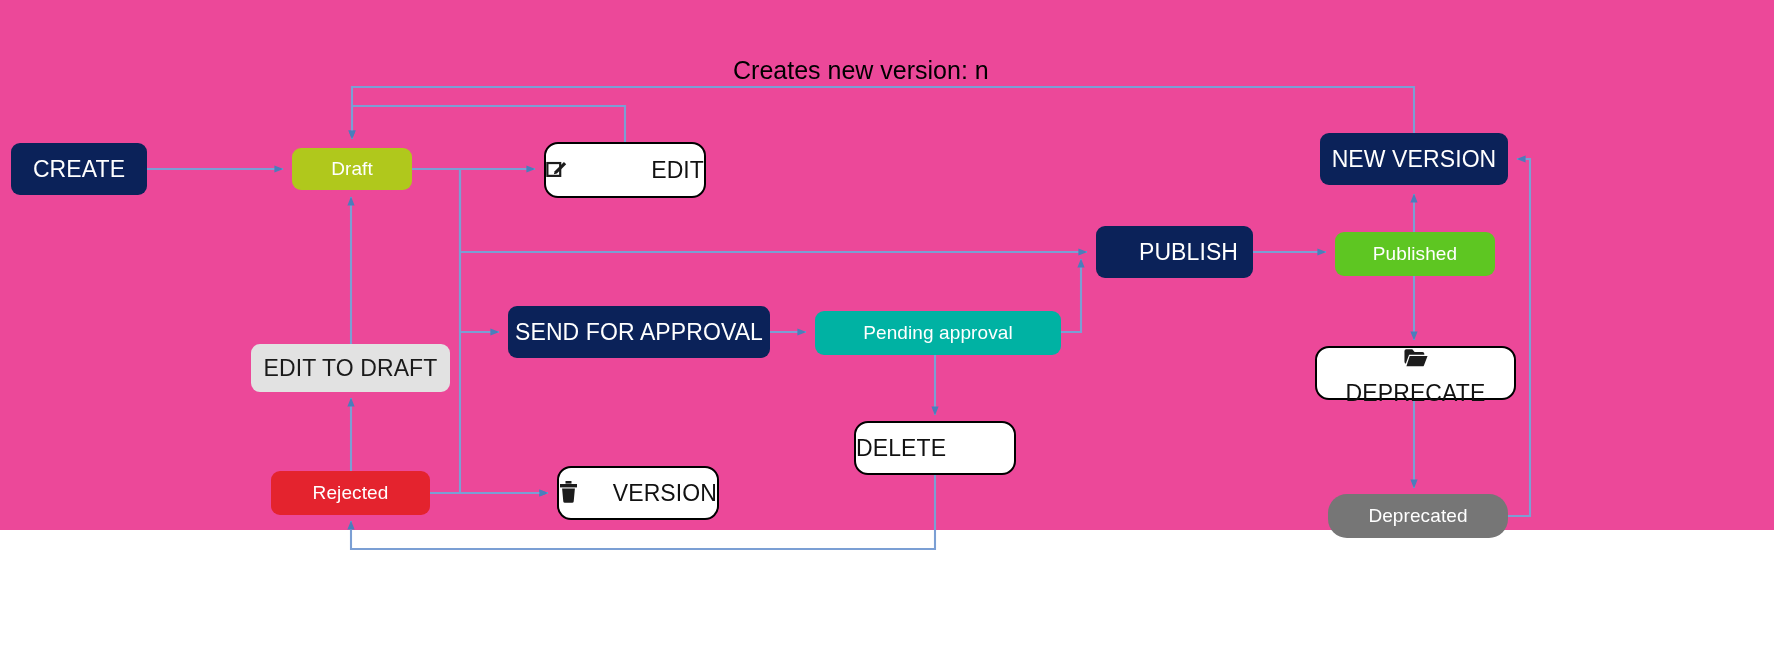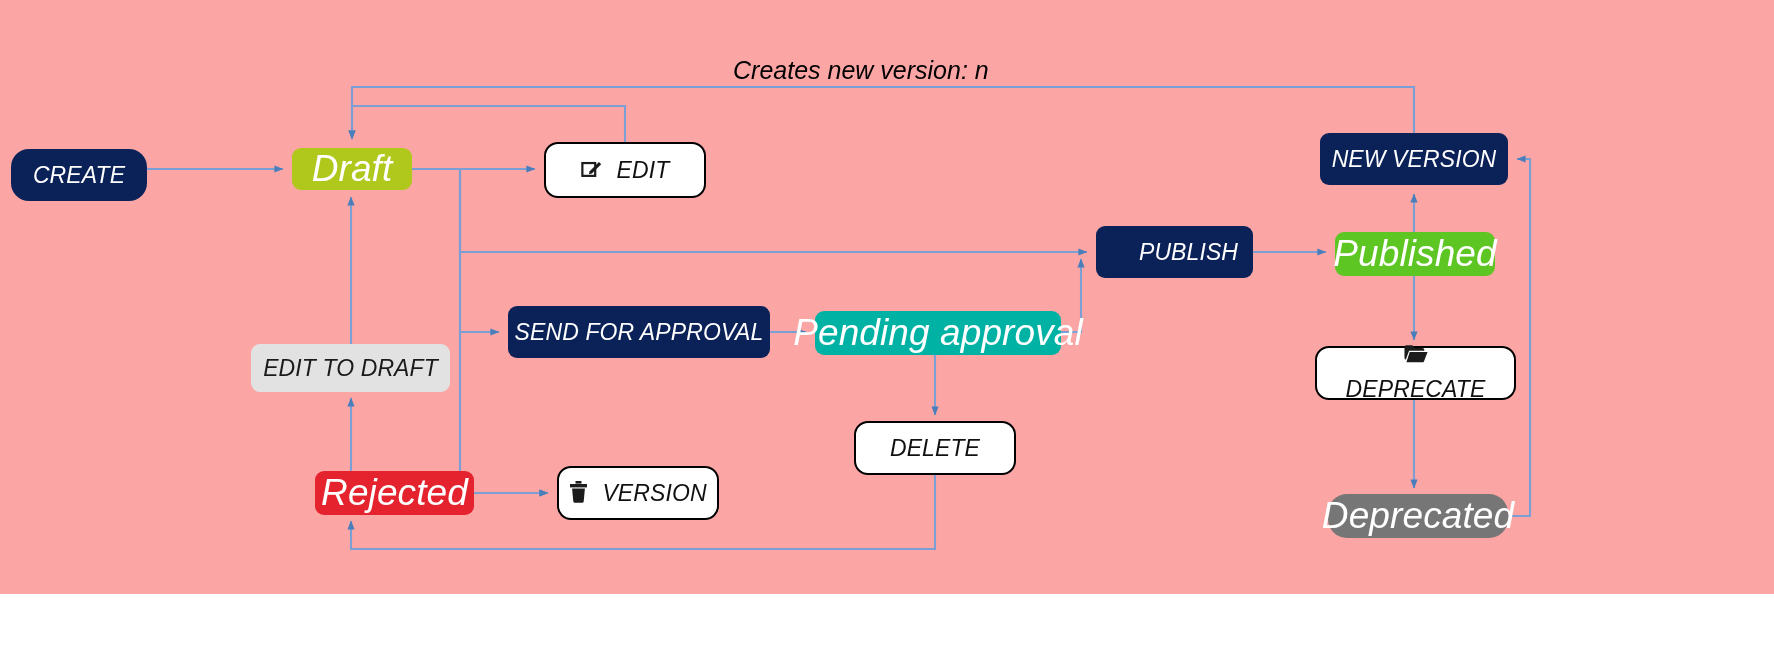--- a/index.html
+++ b/index.html
@@ -9,62 +9,62 @@
   }
   body {
     width: 1774px;
     height: 666px;
     font-family: "Liberation Sans", sans-serif;
     overflow: hidden;
   }
   #canvas {
     position: relative;
     width: 1774px;
-    height: 594px;
-    background: #fca5a5;
-    font-style: italic;
+    height: 530px;
+    background: #ec4899;
   }
   svg.wires {
     position: absolute;
     left: 0; top: 0;
     width: 1774px;
     height: 666px;
     pointer-events: none;
   }
   .node {
     position: absolute;
     box-sizing: border-box;
     display: flex;
     align-items: center;
     justify-content: center;
     border-radius: 9px;
     white-space: nowrap;
     letter-spacing: .1px;
   }
   .node.state {
-    font-size: 37px;
+    font-size: 19px;
     color: #ffffff;
   }
   .node.action-dark {
     font-size: 23px;
     color: #ffffff;
     background: #0b2259;
   }
   .node.action-gray {
     font-size: 23px;
     color: #1a1a1a;
     background: #e2e2e2;
   }
   .node.action-outline {
     font-size: 23px;
     color: #111111;
     background: #ffffff;
     border: 2.5px solid #000000;
     border-radius: 14px;
     gap: 14px;
+    justify-content: space-between;
   }
   .glyph {
     font-size: 21px;
     line-height: 1;
     display: inline-block;
     color: #1c1c1c;
   }
   .edge-label {
     position: absolute;
     font-size: 25px;
@@ -120,21 +120,21 @@
       <path d="M351,344 L351,197"></path>
 
       <path d="M460,169 L460,493 L548,493"></path>
 
       <path d="M430,493 L548,493"></path>
     </g>
   </svg>
 
   <div class="edge-label" style="left:733px; top:56px;">Creates new version: n</div>
 
-  <div class="node action-dark" style="left:11px; top:149px; width:136px; height:52px;border-radius:18px;">
+  <div class="node action-dark" style="left:11px; top:143px; width:136px; height:52px;">
     <span>CREATE</span>
   </div>
 
   <div class="node state" style="left:292px; top:148px; width:120px; height:42px; background:#b0c81c;">
     <span>Draft</span>
   </div>
 
   <div class="node action-outline" style="left:544px; top:142px; width:162px; height:56px;">
     <span class="glyph">
       <svg width="22" height="22" viewBox="0 0 24 24" aria-hidden="true">
@@ -180,21 +180,21 @@
   </div>
 
   <div class="node action-outline" style="left:854px; top:421px; width:162px; height:54px;">
     <span>DELETE</span>
   </div>
 
   <div class="node action-gray" style="left:251px; top:344px; width:199px; height:48px;">
     <span>EDIT TO DRAFT</span>
   </div>
 
-  <div class="node state" style="left:271px; top:471px; width:159px; height:44px; background:#e4232e;margin-left:44px;">
+  <div class="node state" style="left:271px; top:471px; width:159px; height:44px; background:#e4232e;">
     <span>Rejected</span>
   </div>
 
   <div class="node action-outline" style="left:557px; top:466px; width:162px; height:54px;">
     <span class="glyph">
       <svg width="19" height="22" viewBox="0 0 18 22" aria-hidden="true">
         <rect x="6" y="0" width="6" height="2.6" fill="#1c1c1c"></rect>
         <rect x="0.5" y="3" width="17" height="3.4" fill="#1c1c1c"></rect>
         <path d="M2.6 7.6 H15.4 L14.2 20.4 A1.6 1.6 0 0 1 12.6 21.8 H5.4 A1.6 1.6 0 0 1 3.8 20.4 Z" fill="#1c1c1c"></path>
       </svg>

